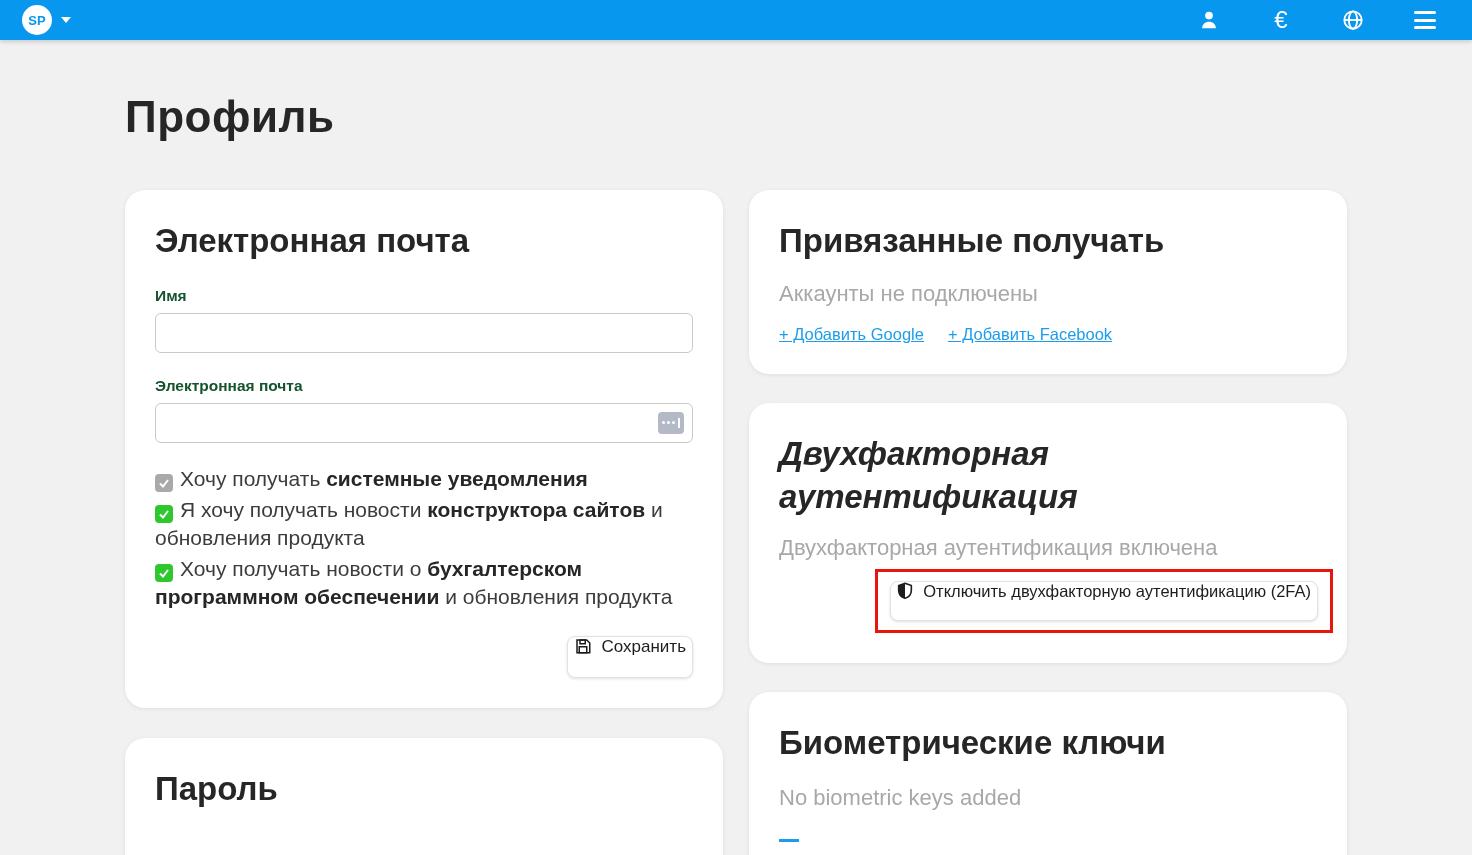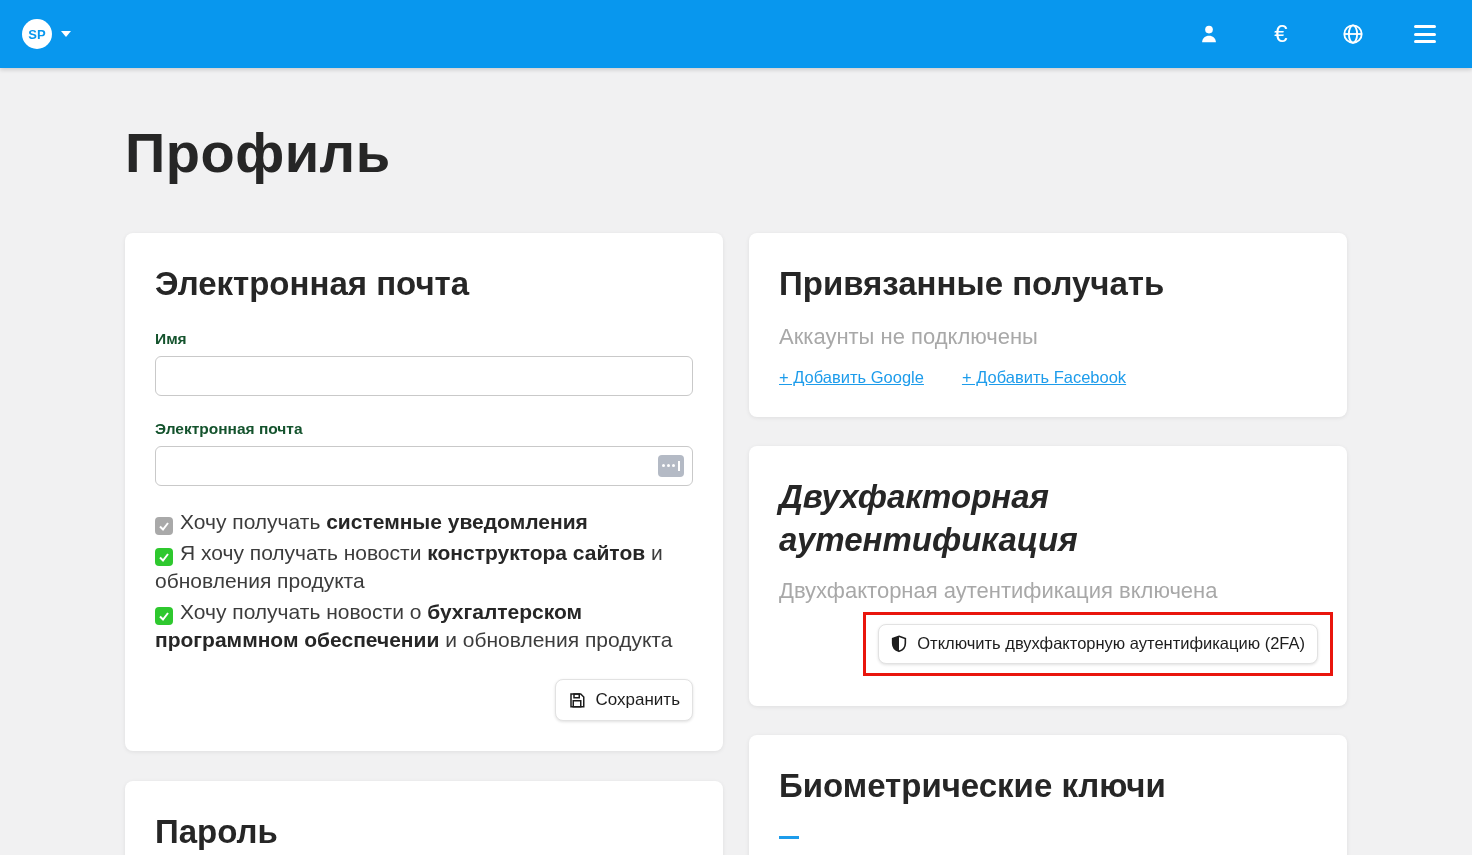--- a/index.html
+++ b/index.html
@@ -4,21 +4,21 @@
 <style>
   * { box-sizing: border-box; margin: 0; padding: 0; }
   html,body { width:1472px; height:855px; overflow:hidden; }
   body {
     font-family: "Liberation Sans", sans-serif;
     background:#f1f1f2;
     color:#3c3c3c;
   }
   
   .topbar {
-    height:68px; background:#0897ee; display:flex; align-items:center;
+    height:40px; background:#0897ee; display:flex; align-items:center;
     justify-content:space-between; padding:0 22px;
     box-shadow:0 2px 4px rgba(0,0,0,0.15);
     position:relative; z-index:5;
   }
   .logo-wrap { display:flex; align-items:center; gap:9px; cursor:pointer; }
   .avatar {
     width:30px; height:30px; border-radius:50%; background:#fff;
     color:#0897ee; font-weight:bold; font-size:13px;
     display:flex; align-items:center; justify-content:center; letter-spacing:0.2px;
   }
@@ -27,27 +27,27 @@
     border-top:6px solid #fff;
   }
   .header-icons { display:flex; align-items:center; gap:46px; padding-right:12px; }
   .hicon { display:flex; align-items:center; justify-content:center; width:26px; height:26px; cursor:pointer; }
   .euro { color:#fff; font-size:24px; font-weight:400; line-height:1; }
   .hamburger { display:flex; flex-direction:column; gap:4.5px; }
   .hamburger span { width:22px; height:3px; background:#fff; border-radius:2px; }
 
   
   .container { width:1222px; margin:0 auto; padding-top:52px; }
-  h1.page-title { font-size:56px; font-weight:bold; color:#262626; letter-spacing:0.5px; }
+  h1.page-title { font-size:44px; font-weight:bold; color:#262626; letter-spacing:0.5px; }
   .columns { display:flex; gap:26px; margin-top:48px; }
   .col { width:598px; display:flex; flex-direction:column; }
   .col-left  { gap:30px; }
   .col-right { gap:29px; }
   .card {
-    background:#fff; border-radius:8px; padding:30px;
+    background:#fff; border-radius:20px; padding:30px;
     box-shadow:0 1px 4px rgba(0,0,0,0.08);
   }
   .card h2 { font-size:33px; font-weight:bold; color:#262626; line-height:1.3; }
 
   
   .field-label { display:block; font-size:15.5px; font-weight:bold; color:#14532d; margin:24px 0 8px; }
   .text-input {
     width:100%; height:40px; border:1px solid #c9c9c9; border-radius:6px;
     font-size:16px; padding:0 12px; background:#fff; outline:none;
     font-family:"Liberation Sans", sans-serif;
@@ -65,34 +65,34 @@
   .check-row b { color:#262626; }
   .cb {
     display:inline-flex; width:18px; height:18px; border-radius:4px;
     align-items:center; justify-content:center; vertical-align:-3px; margin-right:7px;
     cursor:pointer;
   }
   .cb.gray  { background:#a9a9a9; }
   .cb.green { background:#2ec82e; }
   .save-row { display:flex; justify-content:flex-end; margin-top:26px; }
   .btn {
-    display:inline-flex; align-items:center; gap:10px; background:#fff;
-    border:1px solid #e2e2e2; border-radius:8px; height:42px; padding:0 12px;
+    display:inline-flex; gap:10px; background:#fff;
+    border:1px solid #e2e2e2; border-radius:8px; height:42px; padding:0 6px;
     font-size:17px; color:#1d1d1d; cursor:pointer;
     font-family:"Liberation Sans", sans-serif;
     box-shadow:0 1px 3px rgba(0,0,0,0.12);
   }
 
   
   .password-card { height:220px; overflow:hidden; }
 
   
   .muted { color:#a8a8a8; font-size:22px; }
   .linked-card .muted { margin-top:18px; }
-  .links-row { display:flex; gap:38px; margin-top:18px; }
+  .links-row { display:flex; gap:24px; margin-top:18px; }
   .link { color:#1d9ceb; font-size:16.5px; text-decoration:underline; cursor:pointer; }
 
   
   .twofa-card h2 { max-width:500px;font-style:italic; }
   .twofa-card .muted { margin-top:16px; }
   .twofa-btn-row { display:flex; justify-content:flex-end; margin-top:8px; }
   .red-box { border:3px solid #e9150d; padding:9px 12px; margin-right:-16px; }
 
   
   .biometric-card { height:200px; overflow:hidden; }
@@ -220,17 +220,18 @@
                 <path d="M12 1.5L2.5 4.7v7c0 6 4 10.5 9.5 12.3z" fill="#1d1d1d"></path>
               </svg>
               <span>Отключить двухфакторную аутентификацию (2FA)</span>
             </button>
           </div>
         </div>
       </section>
 
       <section class="card biometric-card">
         <h2>Биометрические ключи</h2>
+        <p class="muted">No biometric keys added</p>
         <span class="partial-link"></span>
       </section>
     </div>
   </div>
 </main>
 
 </body></html>

